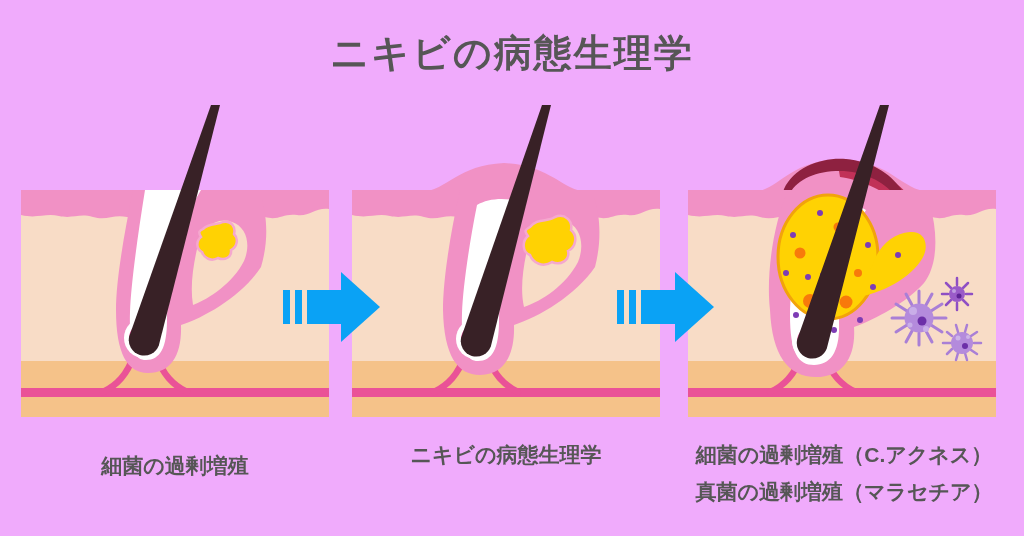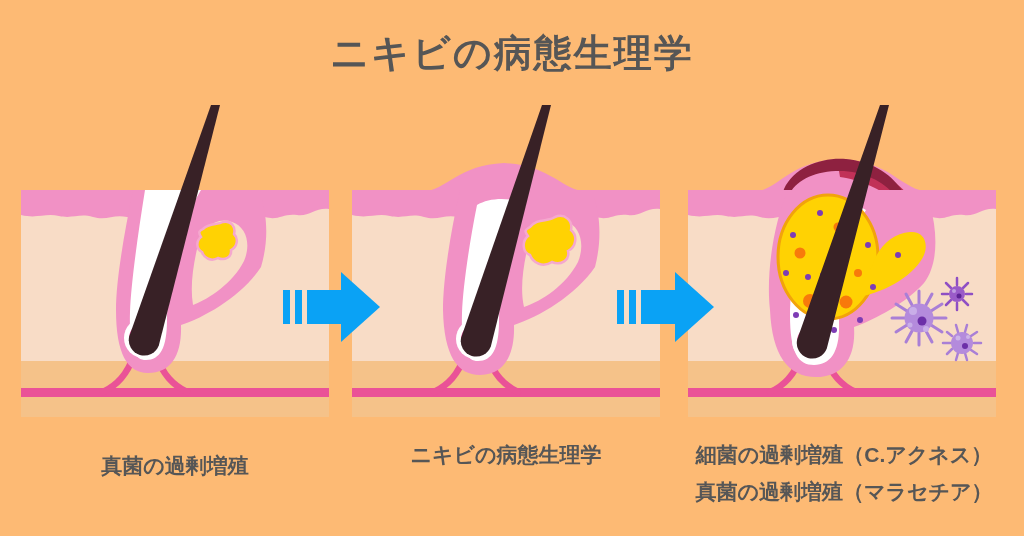--- a/index.html
+++ b/index.html
@@ -1,17 +1,17 @@
 <!DOCTYPE html>
 <html><head>
 <meta charset="utf-8">
 <style>
   html,body{margin:0;padding:0;}
   body{font-family:"Liberation Sans","DejaVu Sans",sans-serif;background:#fbfbfb;}
-  .stage{position:relative;width:1024px;height:536px;background:#fdba74;overflow:hidden;}
+  .stage{position:relative;width:1024px;height:536px;background:#f0abfc;overflow:hidden;}
   .title{position:absolute;left:0;top:28px;width:1024px;text-align:center;
          font-size:38px;font-weight:700;color:#565656;letter-spacing:2px;}
   .panel{position:absolute;top:105px;width:308px;height:320px;}
   .panel svg{display:block;}
   .p1{left:21px;} .p2{left:352px;} .p3{left:688px;}
   .arrow{position:absolute;top:268px;width:98px;height:78px;}
   .a1{left:283px;} .a2{left:617px;}
   .caption{position:absolute;text-align:center;color:#565656;font-weight:700;
            font-size:21px;line-height:37px;}
   .c1{left:13px;top:447px;width:324px;}
@@ -159,21 +159,21 @@
       <g fill="#0aa2f5">
         <rect x="0" y="22" width="7" height="34"></rect>
         <rect x="12" y="22" width="7" height="34"></rect>
         <rect x="24" y="22" width="36" height="34"></rect>
         <polygon points="58,4 97,39 58,74"></polygon>
       </g>
     </svg>
   </div>
 
   <div class="caption c1">
-    <div>真菌の過剰増殖</div>
+    <div>細菌の過剰増殖</div>
   </div>
   <div class="caption c2">
     <div>ニキビの病態生理学</div>
   </div>
   <div class="caption c3">
     <div>細菌の過剰増殖（C.アクネス）</div>
     <div>真菌の過剰増殖（マラセチア）</div>
   </div>
 
 </div>

